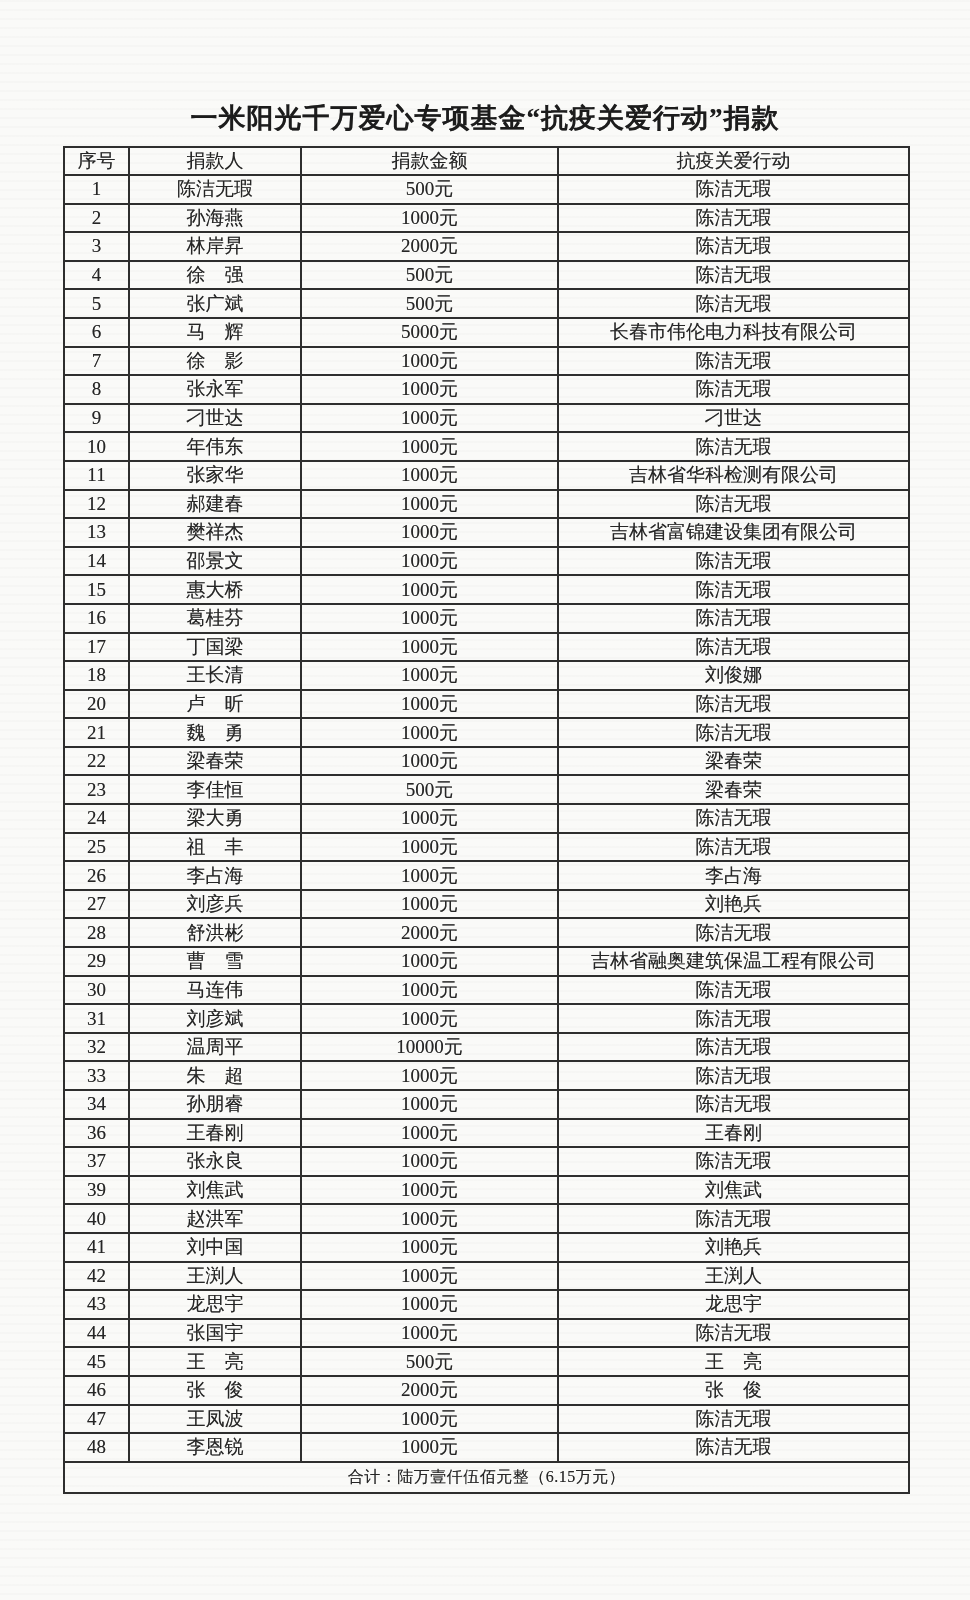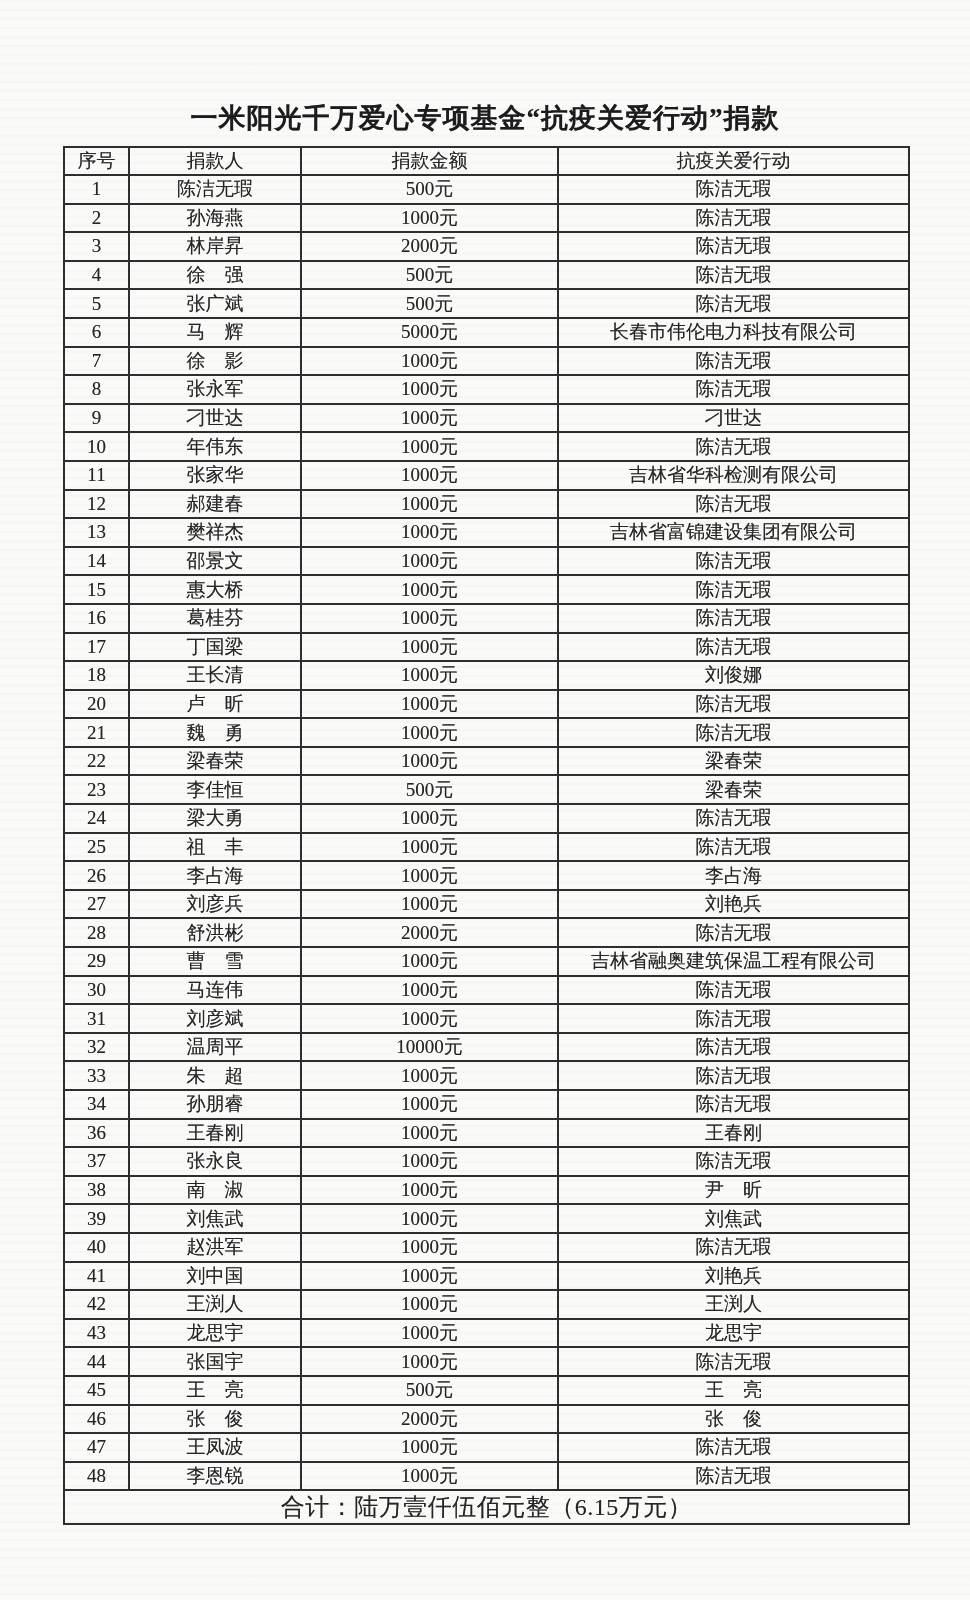--- a/index.html
+++ b/index.html
@@ -47,21 +47,21 @@
     color: #262626;
     text-shadow: 0 0 0.5px rgba(40,40,40,0.5);
     white-space: nowrap;
     overflow: hidden;
     font-weight: normal;
   }
   .donation-table thead tr { height: 20px; }
   .donation-table tbody tr { height: 28.6px; }
   .donation-table tfoot tr { height: 31px; }
   .donation-table tfoot td {
-    font-size: 24px;
+    font-size: 16px;
     letter-spacing: 0.5px;
     margin-top: 36px;
   }
   col.c-no      { width: 65px;  }
   col.c-donor   { width: 172px; }
   col.c-amount  { width: 257px; }
   col.c-account { width: 351px; }
 </style>
 </head>
 <body>
@@ -290,26 +290,20 @@
       <td>1000元</td>
       <td>王春刚</td>
     </tr>
         <tr>
       <td>37</td>
       <td>张永良</td>
       <td>1000元</td>
       <td>陈洁无瑕</td>
     </tr>
         <tr>
-      <td>38</td>
-      <td>南　淑</td>
-      <td>1000元</td>
-      <td>尹　昕</td>
-    </tr>
-        <tr>
       <td>39</td>
       <td>刘焦武</td>
       <td>1000元</td>
       <td>刘焦武</td>
     </tr>
         <tr>
       <td>40</td>
       <td>赵洪军</td>
       <td>1000元</td>
       <td>陈洁无瑕</td>

